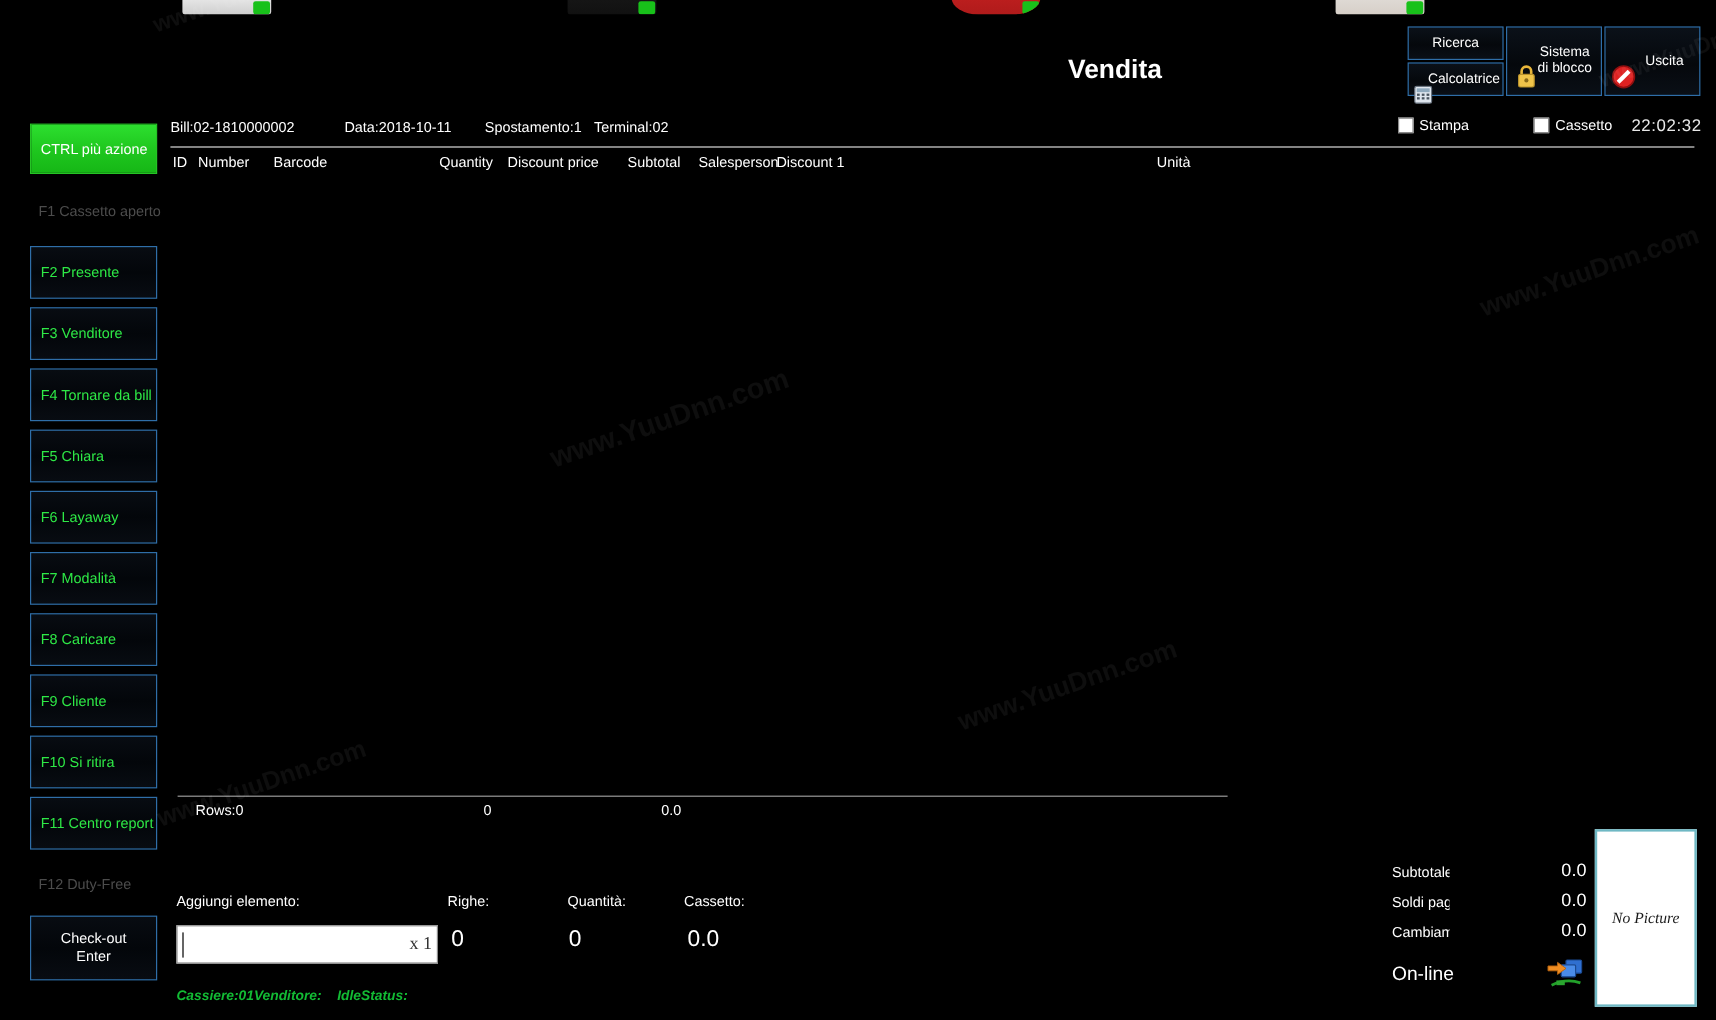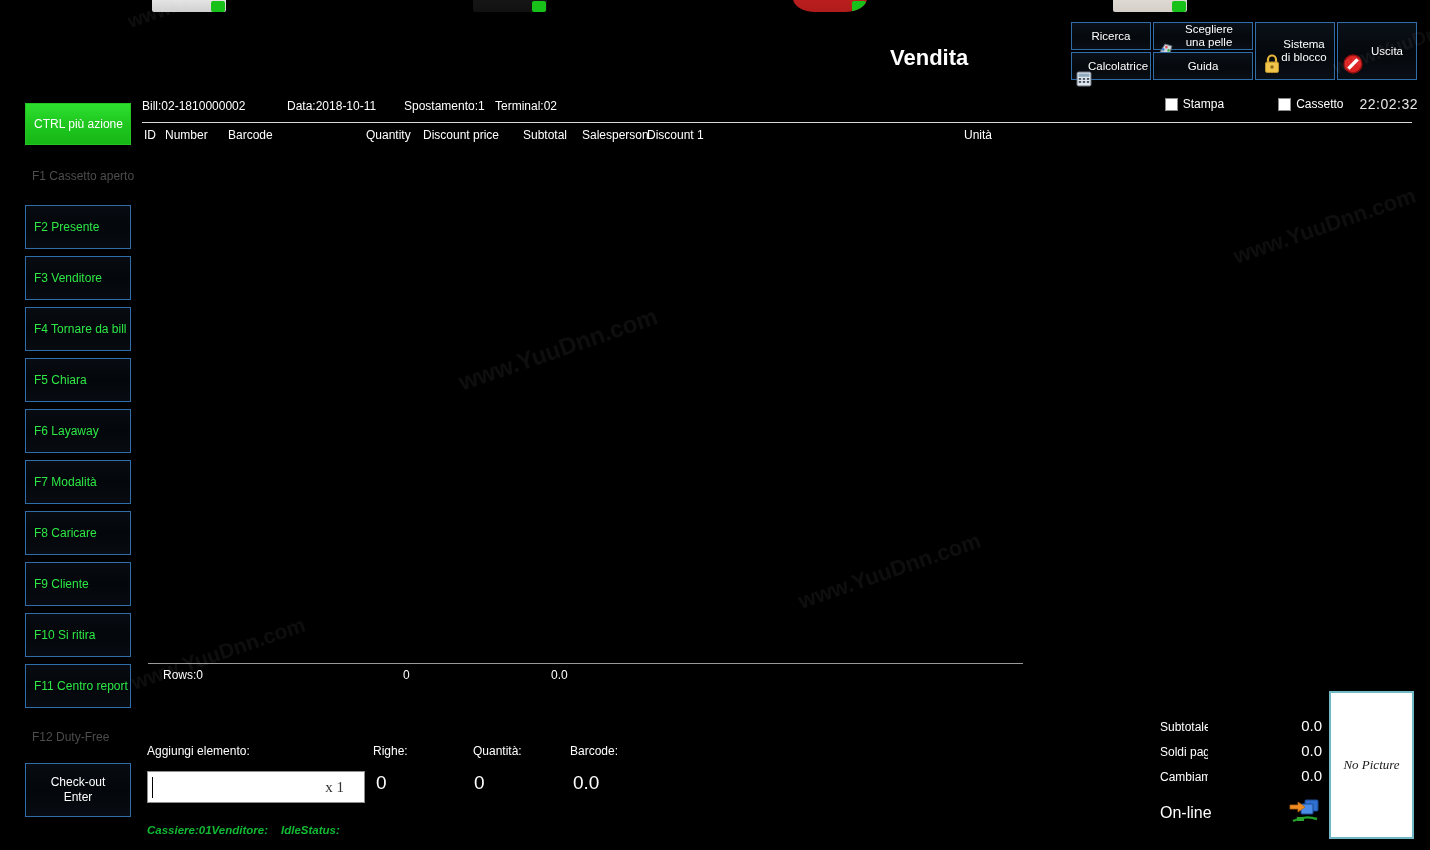--- a/index.html
+++ b/index.html
@@ -106,21 +106,21 @@
   .rowsbar { position: absolute; left: 148px; top: 668px; width: 880px; height: 18px; font-size: 12px; color: #ffffff; }
   .rowsbar span { position: absolute; top: 0; white-space: nowrap; }
 
   
   .entry-labels { position: absolute; left: 147px; top: 744px; font-size: 12px; color: #ffffff; }
   .entry-labels span { position: absolute; top: 0; white-space: nowrap; }
   .addinput {
     position: absolute; left: 147px; top: 771px; width: 218px; height: 32px;
     background: #ffffff; border: 1px solid #8d8d8d;
     display: flex; align-items: center; justify-content: flex-end;
-    padding-right: 20px; cursor: text;
+    padding-right: 4px; cursor: text;
   }
   .addinput .caret { position: absolute; left: 4px; top: 5px; width: 1px; height: 21px; background: #000; }
   .addinput .mult { color: #333; font-size: 15px; font-family: "Liberation Serif", serif; }
   .bignum { position: absolute; top: 772px; font-size: 19px; color: #ffffff; }
 
   .statusline { position: absolute; left: 147px; top: 824px; font-size: 11.5px; color: #12bb34; font-style: italic; font-weight: bold; }
   .statusline span { position: absolute; top: 0; white-space: nowrap; }
 
   
   .totals { position: absolute; left: 1160px; top: 712px; width: 170px; font-size: 12px; color: #ffffff; }
@@ -175,37 +175,20 @@
               <rect x="2.8" y="10" width="2.3" height="1.9"></rect>
                 <rect x="6.8" y="10" width="2.3" height="1.9"></rect>
                 <rect x="10.8" y="10" width="2.3" height="1.9"></rect>
             </g>
           </svg>
         </span>
         <span style="margin-left:14px;">Calcolatrice</span>
       </div>
     </div>
 
-    <div class="tb-col">
-      <div class="tbtn w2 h1">
-        <span class="ic">
-          <svg width="16" height="16" viewBox="0 0 16 16">
-            <path d="M2 11 L7 3 L14 5 L12 12 Z" fill="#cfd8e0" stroke="#5b6570"></path>
-            <circle cx="5.2" cy="8.4" r="1.3" fill="#3a7bd5"></circle>
-            <circle cx="8.4" cy="6.1" r="1.3" fill="#e04f4f"></circle>
-            <circle cx="10.6" cy="9.4" r="1.3" fill="#49b04b"></circle>
-          </svg>
-        </span>
-        <span style="margin-left:12px;">Scegliere
-una pelle</span>
-      </div>
-      <div class="tbtn w2 h1">
-        <span>Guida</span>
-      </div>
-    </div>
 
     <div class="tb-col">
       <div class="tbtn w1 h2">
         <span class="ic" style="left:6px;width:20px;height:22px;">
           <svg width="20" height="22" viewBox="0 0 20 22">
             <path d="M6 9 V6.5 a4 4 0 0 1 8 0 V9" fill="none" stroke="#e8b63a" stroke-width="2.2"></path>
             <rect x="3.5" y="9" width="13" height="10.5" rx="1.6" fill="#f0c44a" stroke="#b8912b"></rect>
             <circle cx="10" cy="14" r="1.7" fill="#8a6a18"></circle>
           </svg>
         </span>
@@ -318,21 +301,21 @@
   <div class="rowsbar">
     <span style="left:15px;">Rows:0</span>
     <span style="left:255px;">0</span>
     <span style="left:403px;">0.0</span>
   </div>
 
   <div class="entry-labels">
     <span style="left:0px;">Aggiungi elemento:</span>
     <span style="left:226px;">Righe:</span>
     <span style="left:326px;">Quantità:</span>
-    <span style="left:423px;">Barcode:</span>
+    <span style="left:423px;">Cassetto:</span>
   </div>
 
   <div class="addinput">
     <span class="caret"></span>
     <span class="mult">x 1</span>
   </div>
 
   <div class="bignum" style="left:376px;">0</div>
   <div class="bignum" style="left:474px;">0</div>
   <div class="bignum" style="left:573px;">0.0</div>

